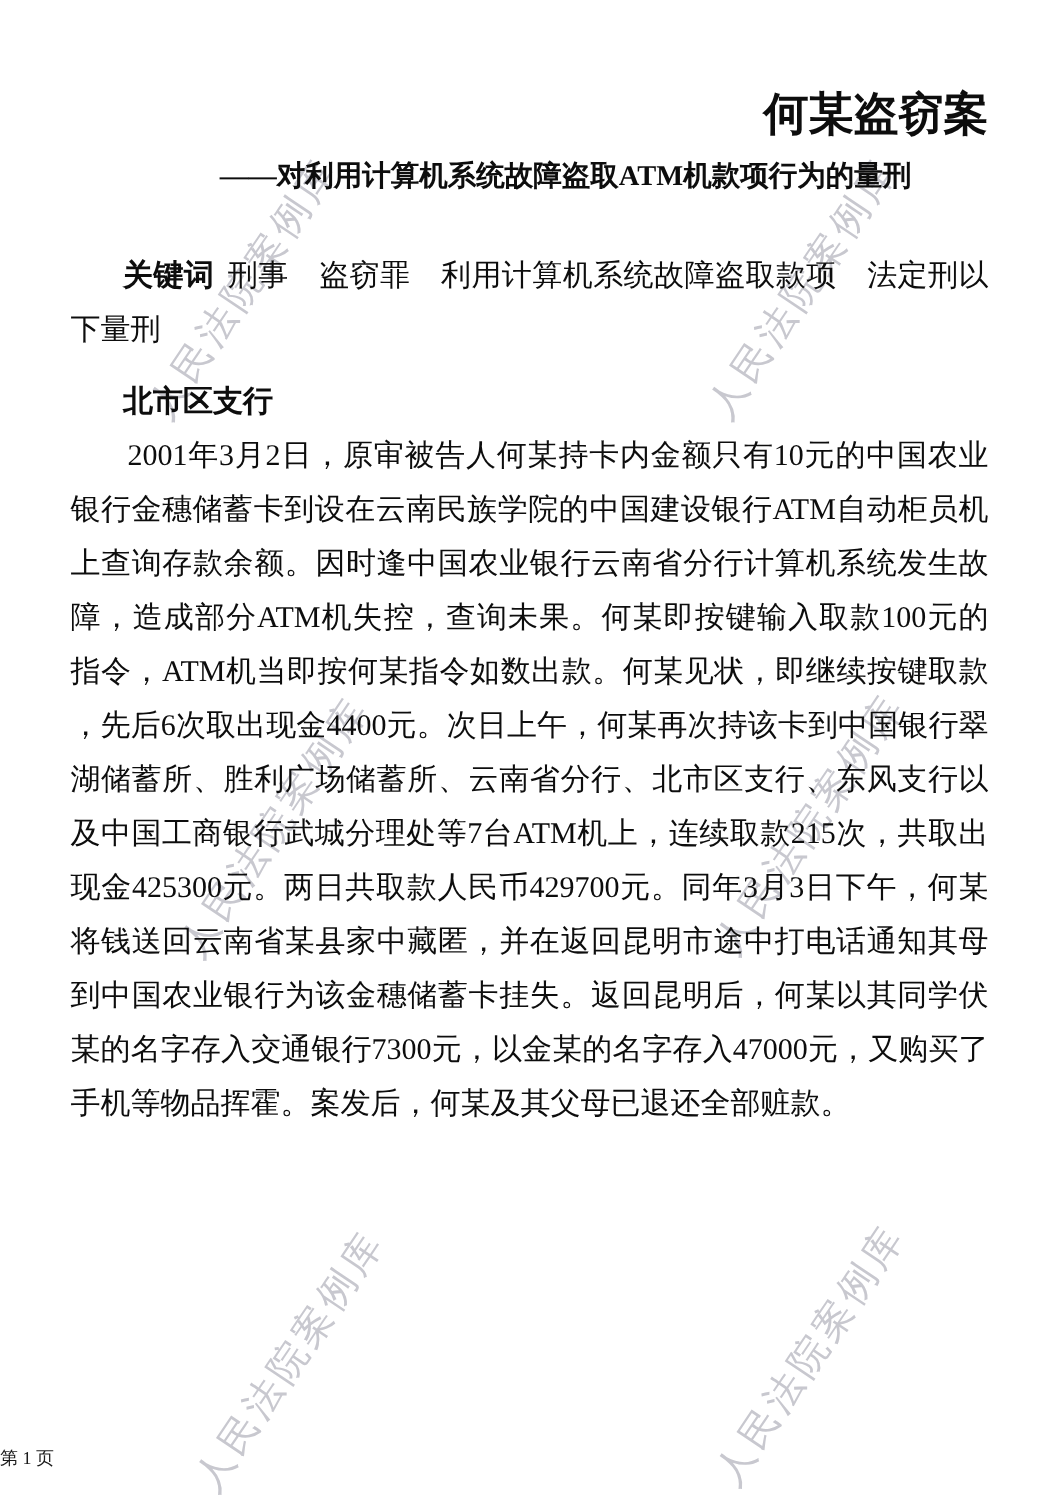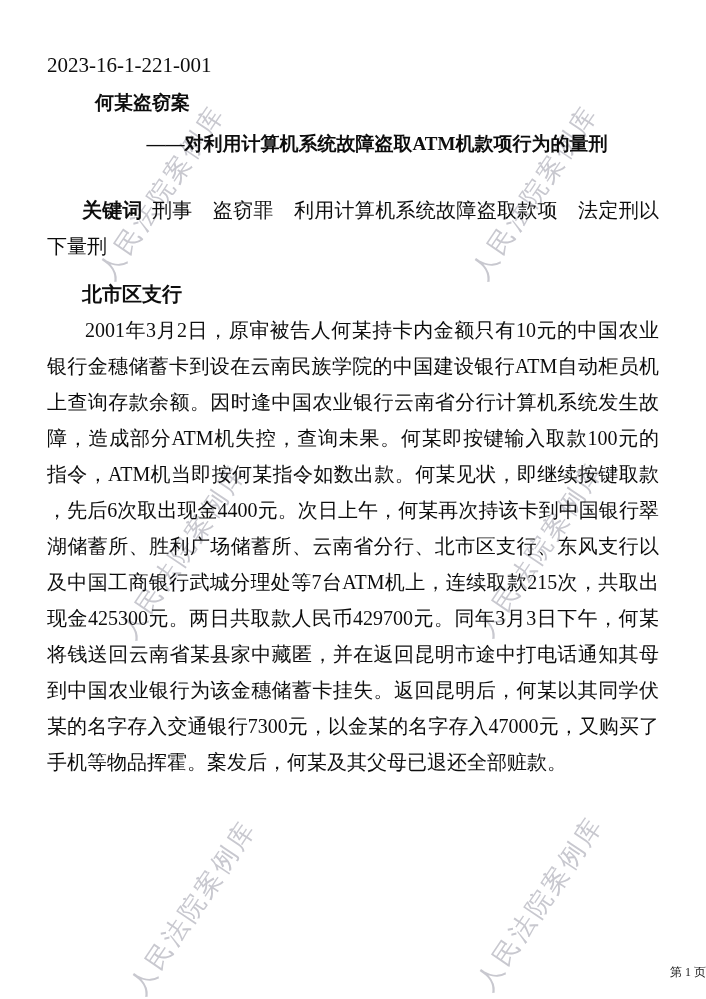--- a/index.html
+++ b/index.html
@@ -27,22 +27,22 @@
   .wm3{left:183px;top:551px;}
   .wm4{left:540px;top:549px;}
   .wm5{left:193px;top:907px;}
   .wm6{left:540px;top:903px;}
 
   
   .content{position:relative;z-index:1;padding:52px 47px 0 47px;}
   .case-number{font-size:21px;line-height:26px;}
   .doc-title{
     margin:8px 0 0 48px;
-    text-align:left;
-    font-size:19px;line-height:34px;
+    text-align:right;
+    font-size:30px;line-height:34px;
     font-weight:bold;
   }
   .doc-subtitle{
     margin:10px 0 0 48px;
     text-align:center;
     font-size:19px;line-height:28px;
     font-weight:bold;
   }
   .keywords{
     margin:34px 0 12px 0;
@@ -66,42 +66,41 @@
   .para{
     margin:0;
     font-size:20px;line-height:36px;
     text-align:justify;
     text-indent:38px;
     line-break:anywhere;
   }
   .page-footer{
     position:absolute;left:0;right:0;bottom:18px;
     z-index:1;
-    text-align:right;
+    text-align:left;
     font-size:12px;
     color:#1a1a1a;
   }
 </style>
 </head>
 <body>
 
 <div class="page">
 
   <div class="wm-layer">
     <span class="wm wm1">人民法院案例库</span>
     <span class="wm wm2">人民法院案例库</span>
     <span class="wm wm3">人民法院案例库</span>
     <span class="wm wm4">人民法院案例库</span>
     <span class="wm wm5">人民法院案例库</span>
     <span class="wm wm6">人民法院案例库</span>
   </div>
 
   <div class="content">
 
-    <div class="case-number">2023-16-1-221-001</div>
 
     <h1 class="doc-title">何某盗窃案</h1>
 
     <div class="doc-subtitle">——对利用计算机系统故障盗取ATM机款项行为的量刑</div>
 
     <p class="keywords"><span class="kw-label">关键词</span><span>刑事　盗窃罪　利用计算机系统故障盗取款项　法定刑以下量刑</span></p>
 
     <h2 class="section-heading">北市区支行</h2>
 
     <p class="para">2001年3月2日，原审被告人何某持卡内金额只有10元的中国农业银行金穗储蓄卡到设在云南民族学院的中国建设银行ATM自动柜员机上查询存款余额。因时逢中国农业银行云南省分行计算机系统发生故障，造成部分ATM机失控，查询未果。何某即按键输入取款100元的指令，ATM机当即按何某指令如数出款。何某见状，即继续按键取款，先后6次取出现金4400元。次日上午，何某再次持该卡到中国银行翠湖储蓄所、胜利广场储蓄所、云南省分行、北市区支行、东风支行以及中国工商银行武城分理处等7台ATM机上，连续取款215次，共取出现金425300元。两日共取款人民币429700元。同年3月3日下午，何某将钱送回云南省某县家中藏匿，并在返回昆明市途中打电话通知其母到中国农业银行为该金穗储蓄卡挂失。返回昆明后，何某以其同学伏某的名字存入交通银行7300元，以金某的名字存入47000元，又购买了手机等物品挥霍。案发后，何某及其父母已退还全部赃款。</p>

